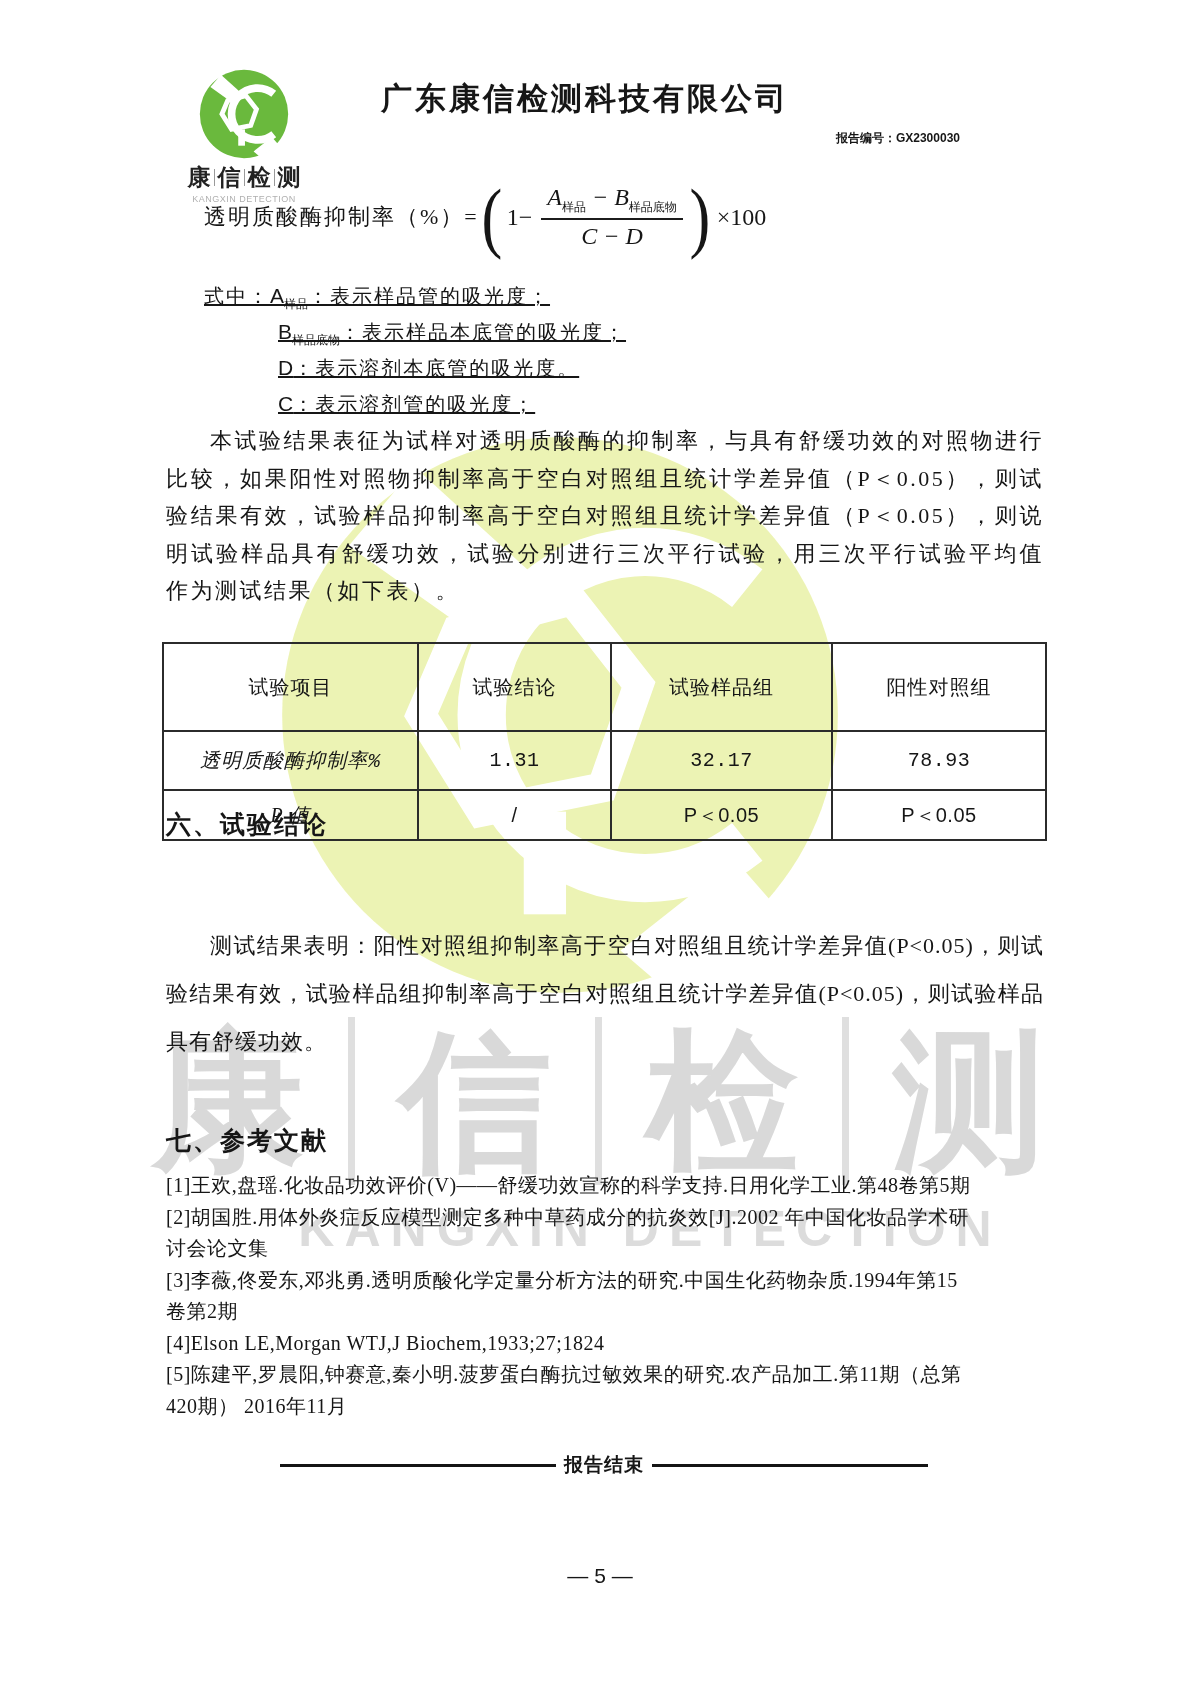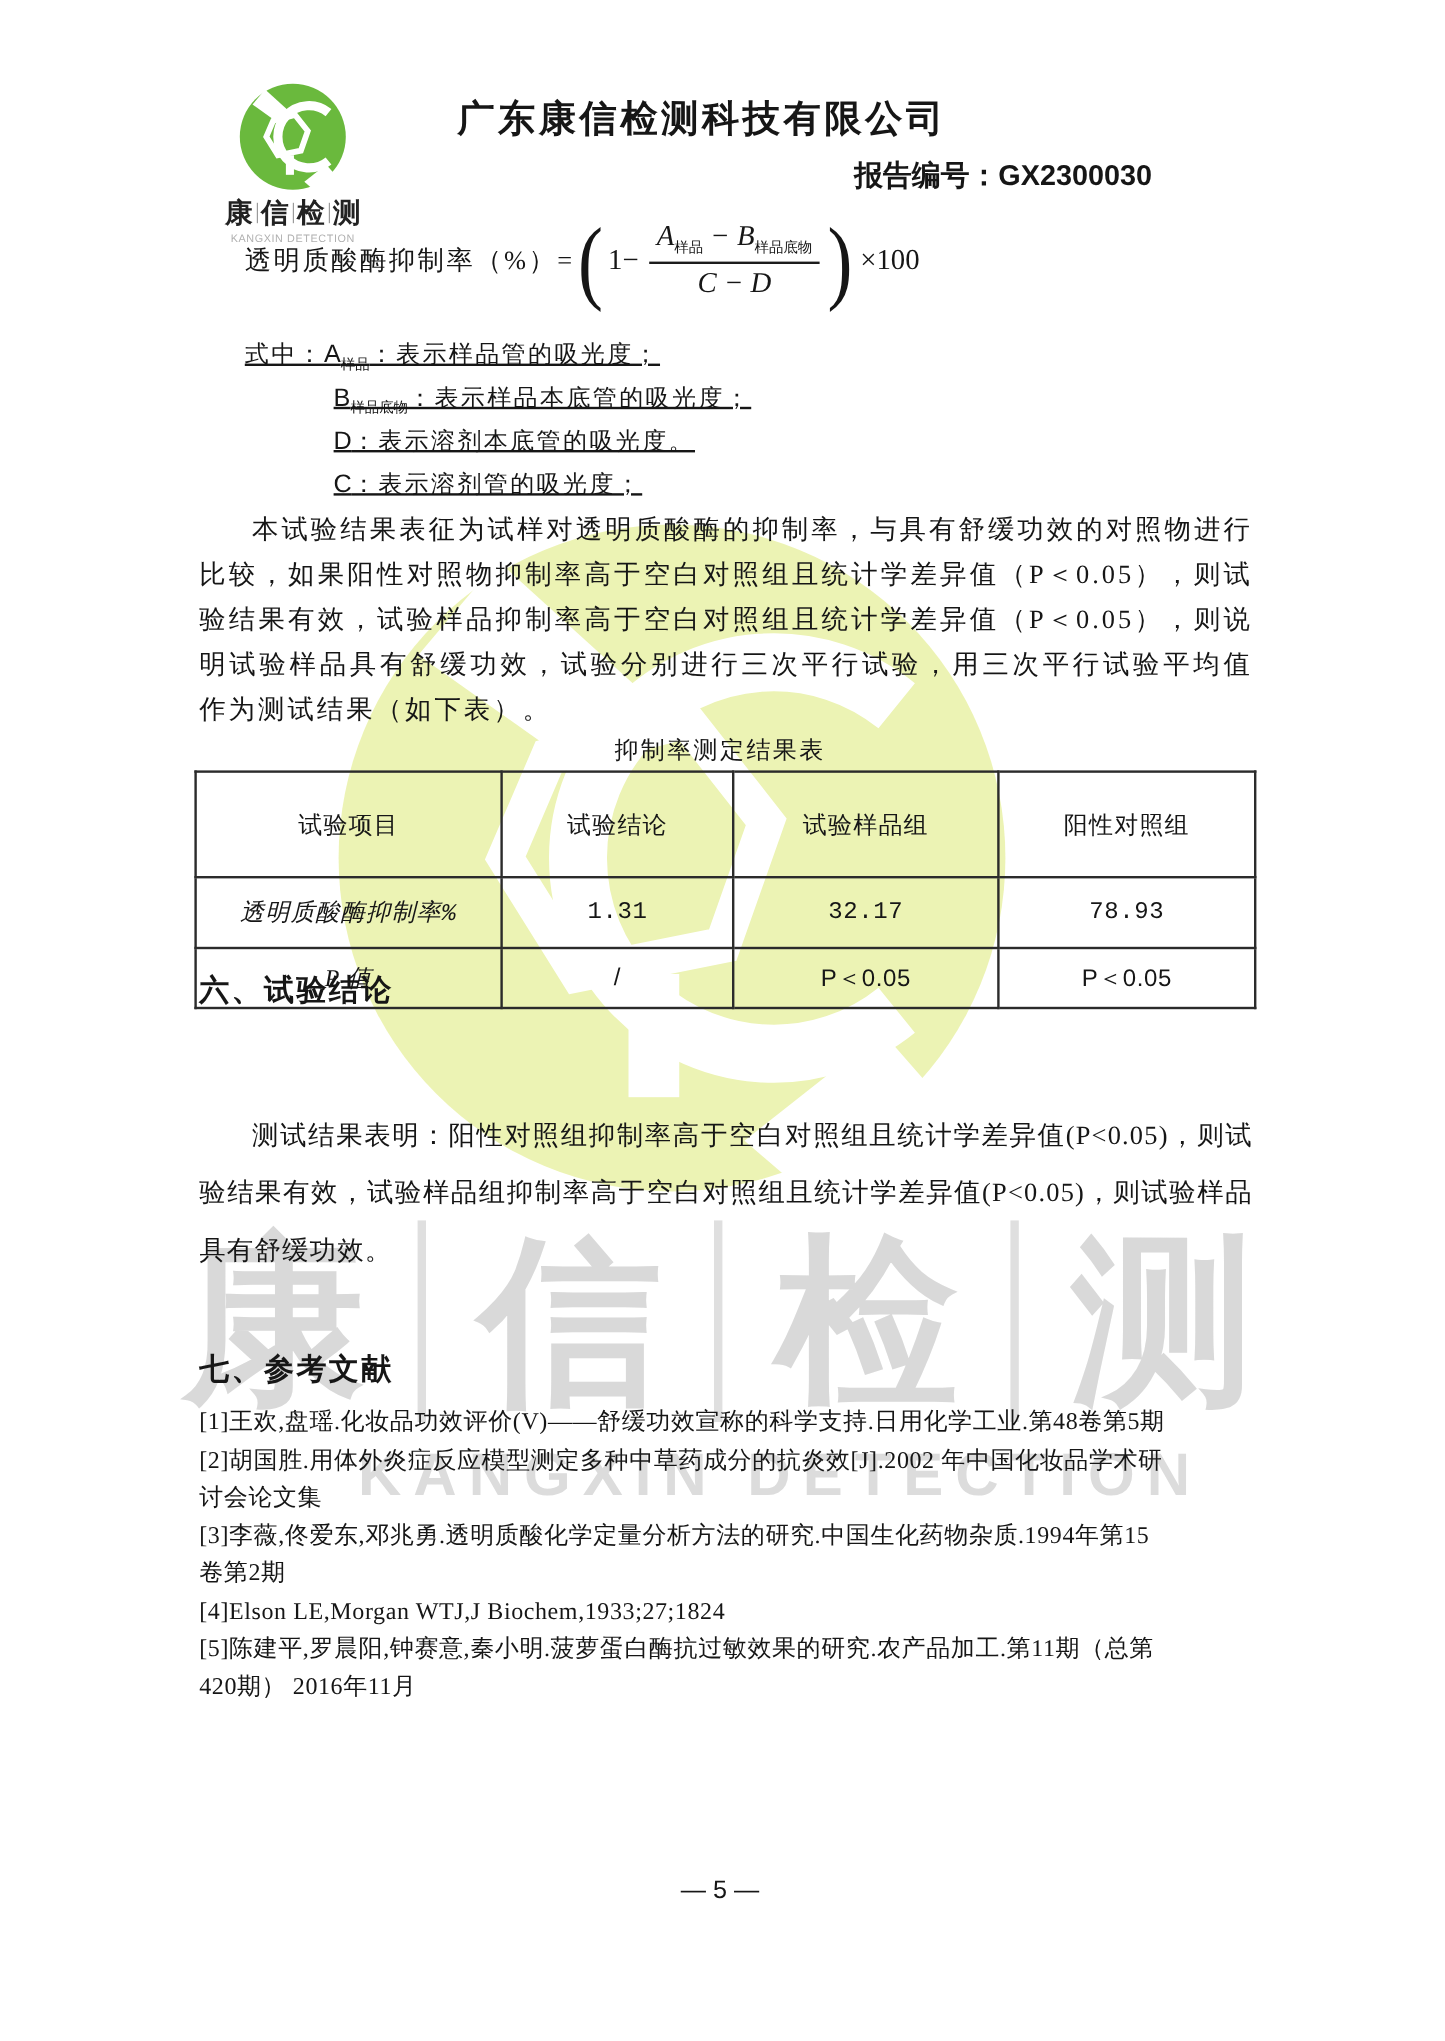--- a/index.html
+++ b/index.html
@@ -18,21 +18,21 @@
   .logo-cn { display:flex; justify-content:center; align-items:center; margin-top:0;
              font-family:"Liberation Sans","DejaVu Sans",sans-serif; font-weight:700;
              font-size:23px; color:#222; }
   .logo-cn .bar { width:1px; height:17px; background:#9a9a9a; margin:0 3px; }
   .logo-en { font-family:"Liberation Sans",sans-serif; font-size:9px; color:#b0b0b0;
              letter-spacing:0.5px; margin-top:1px; white-space:nowrap; }
   .company { left:150px; top:78px; width:870px; text-align:center;
              font-size:31px; font-weight:700; letter-spacing:3px; }
   .report-no { left:560px; top:130px; width:400px; text-align:right;
                font-family:"Liberation Sans","DejaVu Sans",sans-serif;
-               font-size:24px; font-weight:700; }
+               font-size:12px; font-weight:700; }
 
   
   .formula { left:204px; top:174px; height:86px; display:flex; align-items:center; }
   .f-lhs { font-size:22px; letter-spacing:2px; }
   .f-paren { font-size:78px; font-weight:400; line-height:0.85; transform:scaleX(0.8); }
   .f-one { font-size:24px; margin:0 5px 0 2px; }
   .frac { display:inline-block; text-align:center; vertical-align:middle; margin:12px 4px; }
   .frac .num, .frac .den { font-size:24px; font-style:italic; padding:0 6px; }
   .frac .rule { border-top:2px solid #1c1c1c; margin:3px 0; }
   .frac sub, .sym sub { font-size:12px; font-style:normal; letter-spacing:0; }
@@ -164,21 +164,20 @@
     <div class="row indent">
       <span class="sym"><span>D</span></span><span>：表示溶剂本底管的吸光度。</span>
     </div>
     <div class="row indent">
       <span class="sym"><span>C</span></span><span>：表示溶剂管的吸光度；</span>
     </div>
   </div>
 
   <div class="fg para">本试验结果表征为试样对透明质酸酶的抑制率，与具有舒缓功效的对照物进行比较，如果阳性对照物抑制率高于空白对照组且统计学差异值（P＜0.05），则试验结果有效，试验样品抑制率高于空白对照组且统计学差异值（P＜0.05），则说明试验样品具有舒缓功效，试验分别进行三次平行试验，用三次平行试验平均值作为测试结果（如下表）。</div>
 
-  <div class="fg tbl-title">抑制率测定结果表</div>
   <div class="fg rtable">
     <table>
       <colgroup>
           <col style="width:255px">
           <col style="width:193px">
           <col style="width:221px">
           <col style="width:214px">
         </colgroup>
       <tbody>
           <tr class="hdr">
@@ -208,15 +207,20 @@
 
   <div class="fg sec-title sec7">七、参考文献</div>
   <div class="fg refs">
     <div class="ref">[1]王欢,盘瑶.化妆品功效评价(V)——舒缓功效宣称的科学支持.日用化学工业.第48卷第5期</div>
     <div class="ref">[2]胡国胜.用体外炎症反应模型测定多种中草药成分的抗炎效[J].2002 年中国化妆品学术研讨会论文集</div>
     <div class="ref">[3]李薇,佟爱东,邓兆勇.透明质酸化学定量分析方法的研究.中国生化药物杂质.1994年第15卷第2期</div>
     <div class="ref">[4]Elson LE,Morgan WTJ,J Biochem,1933;27;1824</div>
     <div class="ref">[5]陈建平,罗晨阳,钟赛意,秦小明.菠萝蛋白酶抗过敏效果的研究.农产品加工.第11期（总第420期） 2016年11月</div>
   </div>
 
+  <div class="fg report-end">
+    <span class="line"></span>
+    <span class="txt">报告结束</span>
+    <span class="line"></span>
+  </div>
   <div class="fg page-num">— 5 —</div>
 
 </div>
 
 </body></html>

